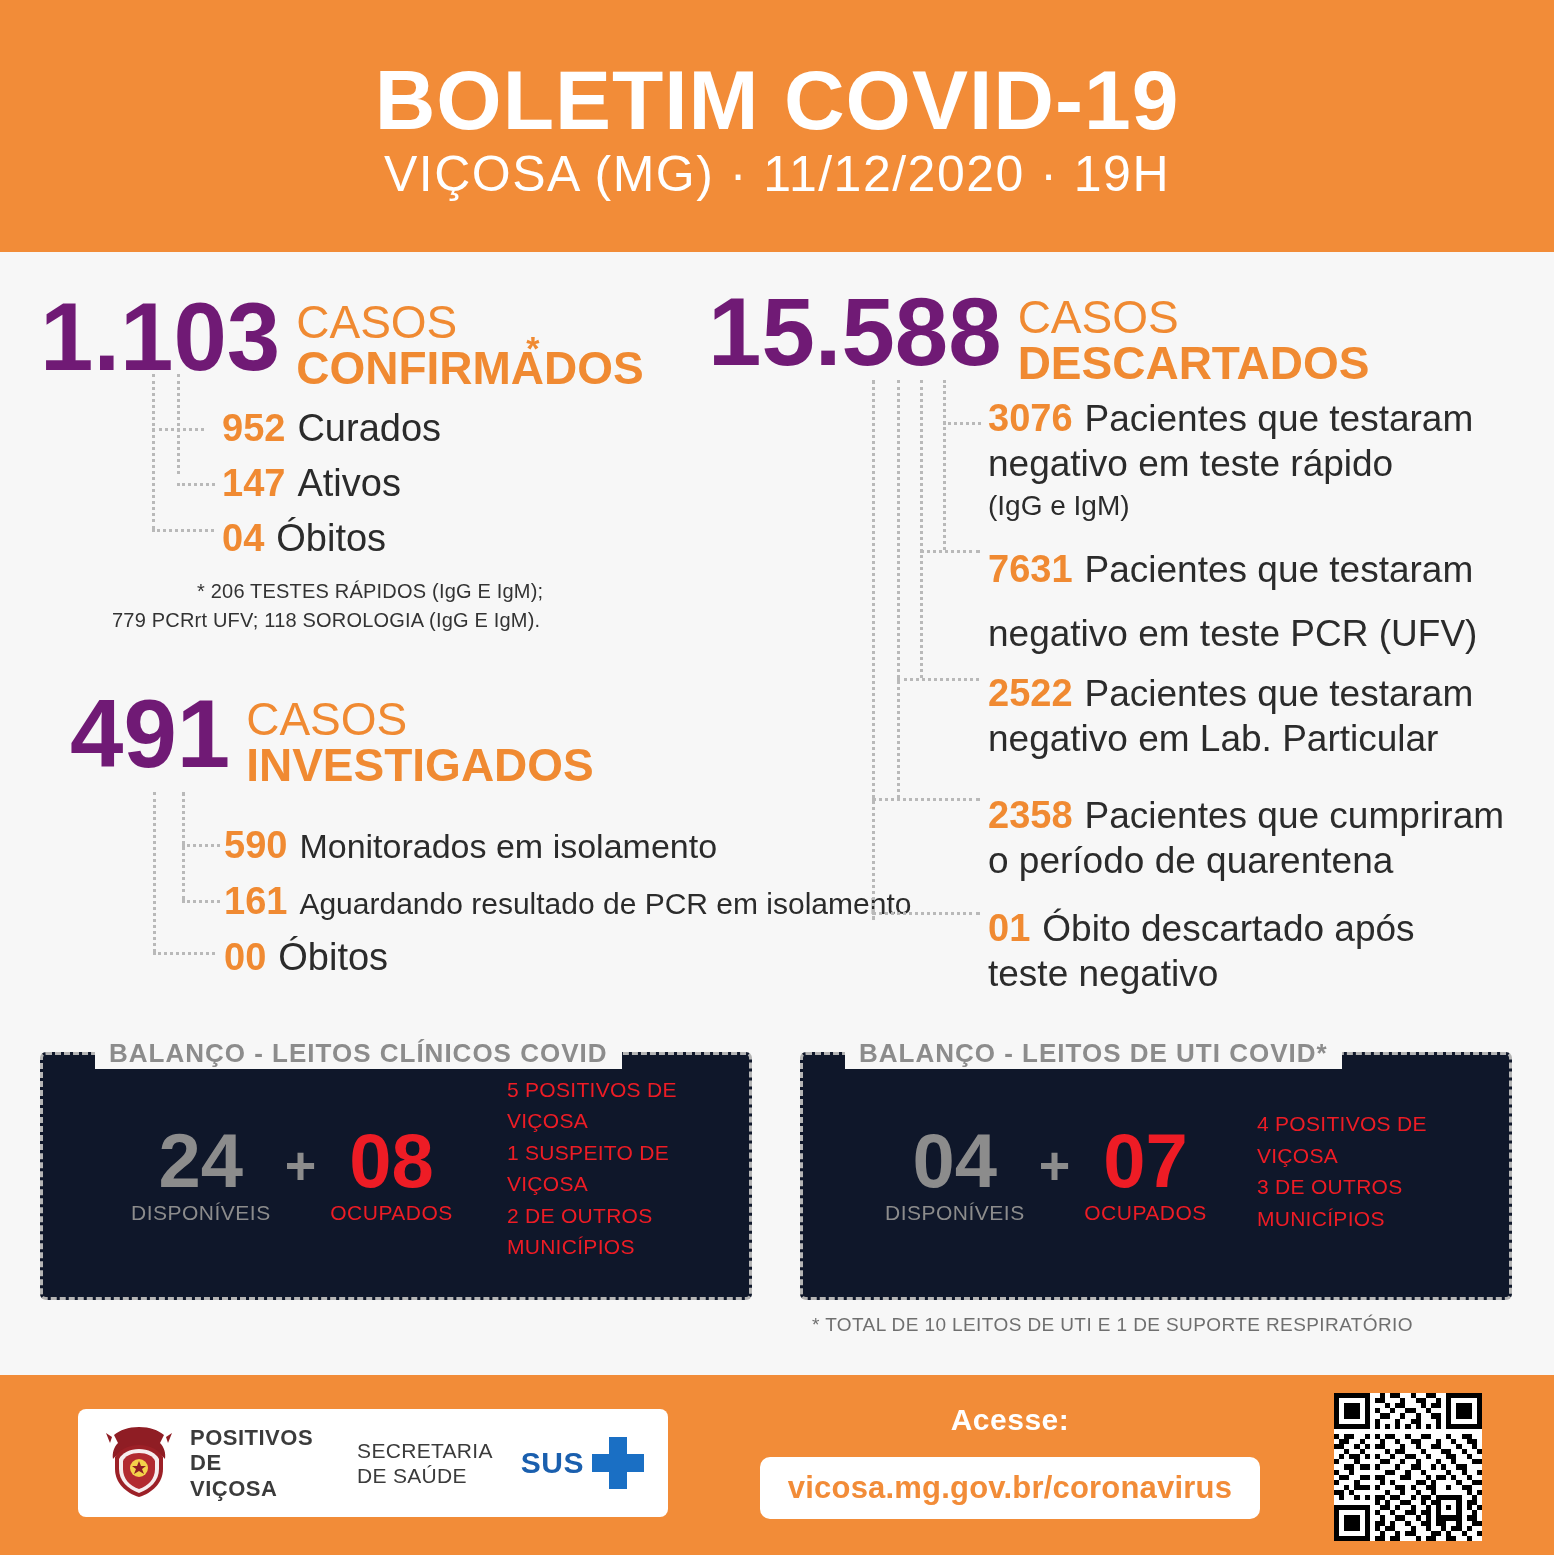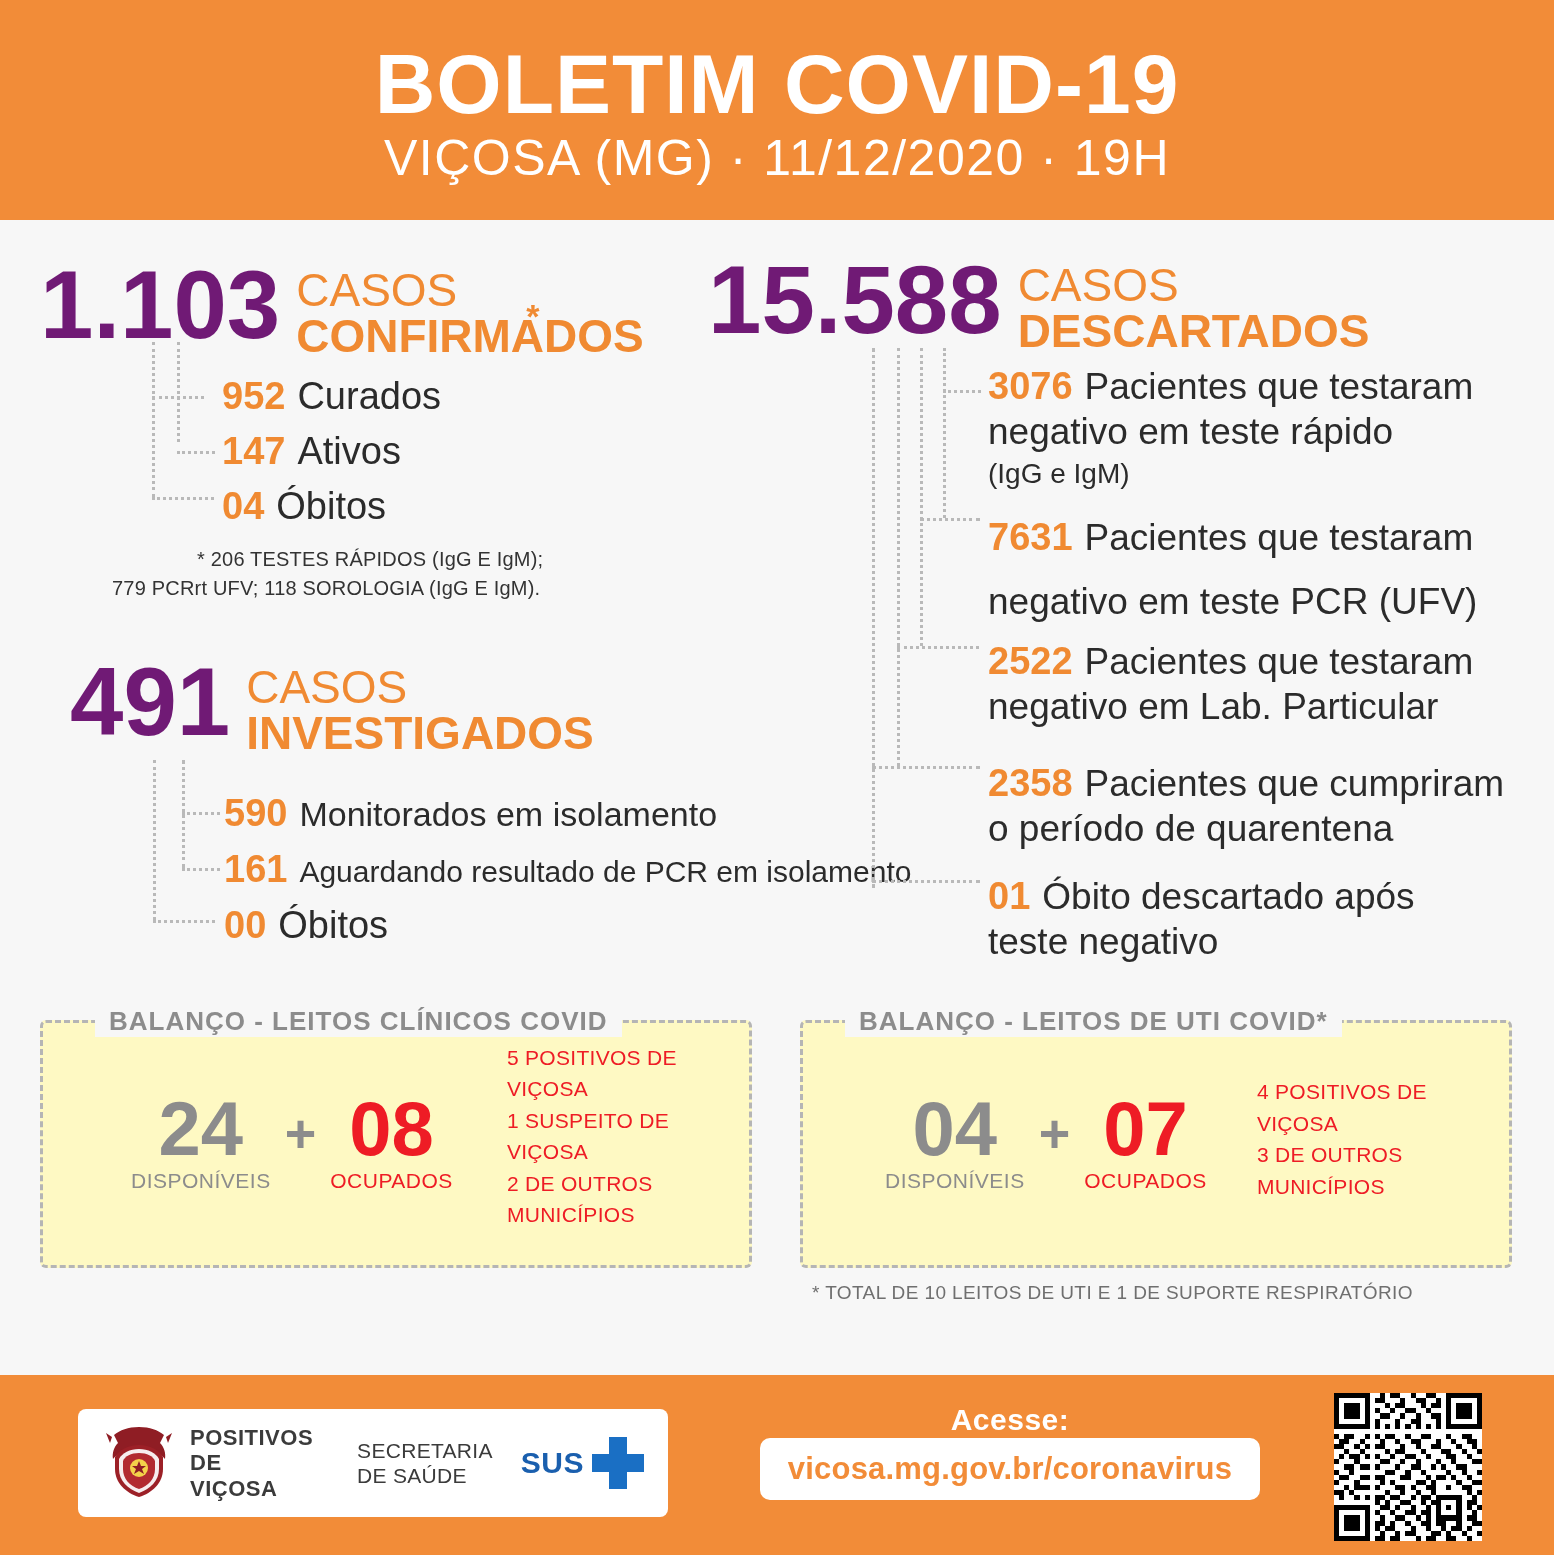--- a/index.html
+++ b/index.html
@@ -8,21 +8,21 @@
     width:1554px; height:1555px;
     font-family:"Liberation Sans", sans-serif;
     background:#f7f7f7;
     position:relative;
     overflow:hidden;
   }
 
   
   .header {
     background:#f28c38;
-    height:220px;
+    height:252px;
     width:100%;
     display:flex;
     flex-direction:column;
     align-items:center;
     justify-content:center;
     padding-top:6px;
   }
   .header-title {
     color:#ffffff;
     font-size:84px;
@@ -85,21 +85,21 @@
     font-size:20px;
     line-height:1.45;
     letter-spacing:0.2px;
   }
 
   
   .beds-panel {
     position:absolute;
     border:3px dashed #b5b5b5;
     border-radius:6px;
-    background:#fef9c3;
+    background:#0f172a;
   }
   .beds-title {
     position:absolute;
     top:-17px;
     background:#f7f7f7;
     padding:0 14px;
     color:#8c8c8c;
     font-size:26px;
     font-weight:bold;
     letter-spacing:1px;
@@ -153,21 +153,21 @@
   .sus-cross:after { left:0; top:17px; width:52px; height:18px; }
 
   .acesse {
     position:absolute;
     left:760px; top:28px;
     width:500px;
     text-align:center;
   }
   .acesse-label { color:#ffffff; font-size:30px; font-weight:bold; letter-spacing:0.5px; }
   .acesse-pill {
-    margin-top:1px;
+    margin-top:20px;
     background:#ffffff;
     border-radius:10px;
     height:62px;
     display:flex; align-items:center; justify-content:center;
     color:#f28c38;
     font-size:31px;
     font-weight:bold;
     letter-spacing:0.2px;
   }
   .qr {

